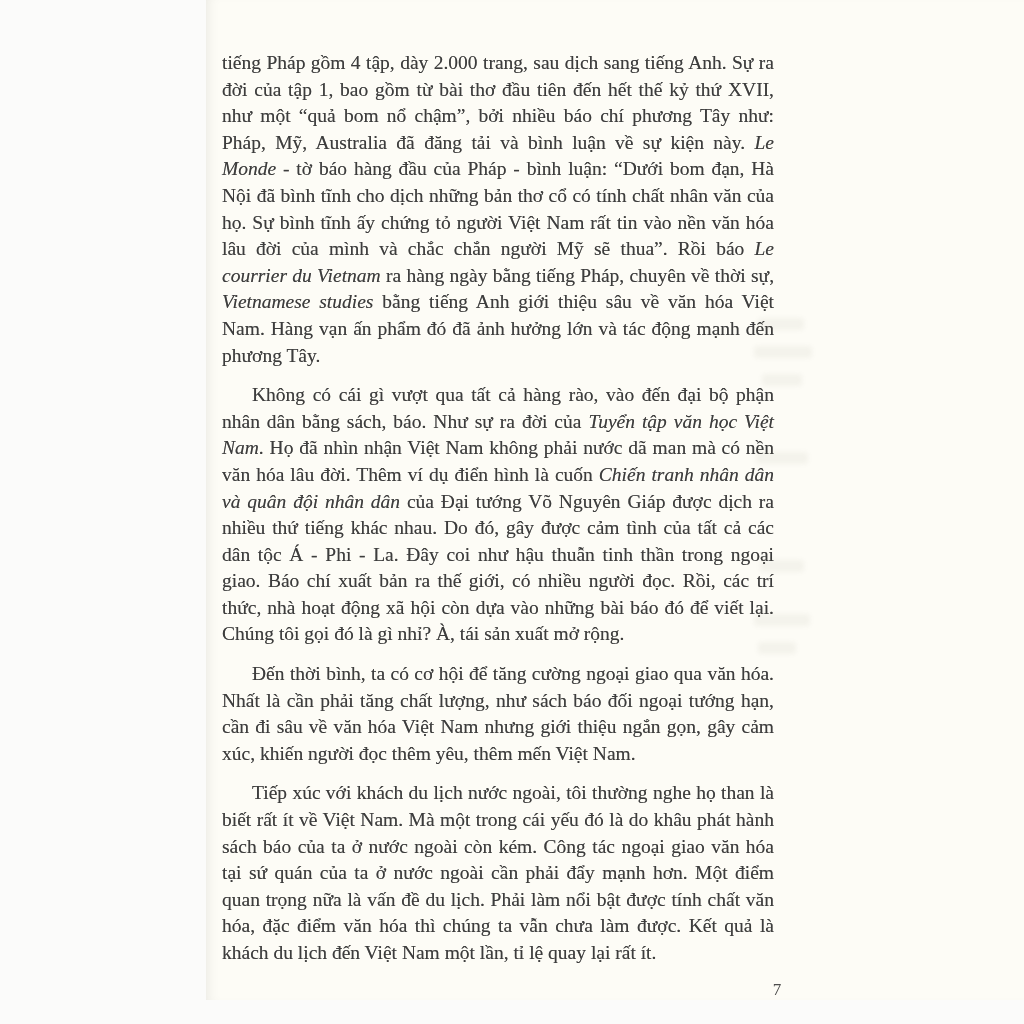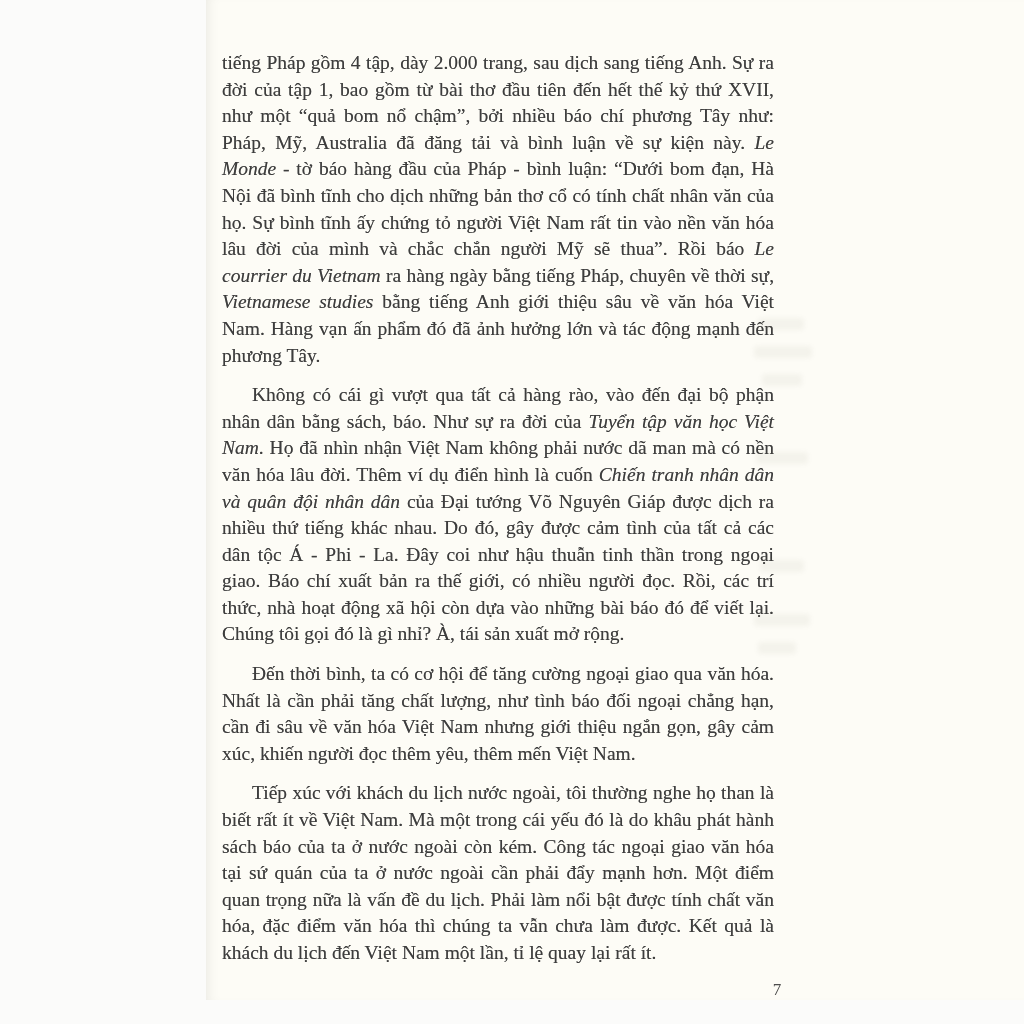--- a/index.html
+++ b/index.html
@@ -67,21 +67,21 @@
   .b6 { left: 548px; top: 614px; width: 56px; height: 12px; }
   .b7 { left: 552px; top: 642px; width: 38px; height: 12px; }
 </style>
 </head>
 <body>
 
 <div class="book-page">
   <div class="text-column">
       <p class="para"><span>tiếng Pháp gồm 4 tập, dày 2.000 trang, sau dịch sang tiếng Anh. Sự ra đời của tập 1, bao gồm từ bài thơ đầu tiên đến hết thế kỷ thứ XVII, như một “quả bom nổ chậm”, bởi nhiều báo chí phương Tây như: Pháp, Mỹ, Australia đã đăng tải và bình luận về sự kiện này. </span><em>Le Monde</em><span> - tờ báo hàng đầu của Pháp - bình luận: “Dưới bom đạn, Hà Nội đã bình tĩnh cho dịch những bản thơ cổ có tính chất nhân văn của họ. Sự bình tĩnh ấy chứng tỏ người Việt Nam rất tin vào nền văn hóa lâu đời của mình và chắc chắn người Mỹ sẽ thua”. Rồi báo </span><em>Le courrier du Vietnam</em><span> ra hàng ngày bằng tiếng Pháp, chuyên về thời sự, </span><em>Vietnamese studies</em><span> bằng tiếng Anh giới thiệu sâu về văn hóa Việt Nam. Hàng vạn ấn phẩm đó đã ảnh hưởng lớn và tác động mạnh đến phương Tây.</span></p>
       <p class="para indent"><span>Không có cái gì vượt qua tất cả hàng rào, vào đến đại bộ phận nhân dân bằng sách, báo. Như sự ra đời của </span><em>Tuyển tập văn học Việt Nam</em><span>. Họ đã nhìn nhận Việt Nam không phải nước dã man mà có nền văn hóa lâu đời. Thêm ví dụ điển hình là cuốn </span><em>Chiến tranh nhân dân và quân đội nhân dân</em><span> của Đại tướng Võ Nguyên Giáp được dịch ra nhiều thứ tiếng khác nhau. Do đó, gây được cảm tình của tất cả các dân tộc Á - Phi - La. Đây coi như hậu thuẫn tinh thần trong ngoại giao. Báo chí xuất bản ra thế giới, có nhiều người đọc. Rồi, các trí thức, nhà hoạt động xã hội còn dựa vào những bài báo đó để viết lại. Chúng tôi gọi đó là gì nhỉ? À, tái sản xuất mở rộng.</span></p>
-      <p class="para indent"><span>Đến thời bình, ta có cơ hội để tăng cường ngoại giao qua văn hóa. Nhất là cần phải tăng chất lượng, như tình báo đối ngoại chẳng hạn, cần đi sâu về văn hóa Việt Nam nhưng giới thiệu ngắn gọn, gây cảm xúc, khiến người đọc thêm yêu, thêm mến Việt Nam.</span></p>
+      <p class="para indent"><span>Đến thời bình, ta có cơ hội để tăng cường ngoại giao qua văn hóa. Nhất là cần phải tăng chất lượng, như sách báo đối ngoại tướng hạn, cần đi sâu về văn hóa Việt Nam nhưng giới thiệu ngắn gọn, gây cảm xúc, khiến người đọc thêm yêu, thêm mến Việt Nam.</span></p>
       <p class="para indent"><span>Tiếp xúc với khách du lịch nước ngoài, tôi thường nghe họ than là biết rất ít về Việt Nam. Mà một trong cái yếu đó là do khâu phát hành sách báo của ta ở nước ngoài còn kém. Công tác ngoại giao văn hóa tại sứ quán của ta ở nước ngoài cần phải đẩy mạnh hơn. Một điểm quan trọng nữa là vấn đề du lịch. Phải làm nổi bật được tính chất văn hóa, đặc điểm văn hóa thì chúng ta vẫn chưa làm được. Kết quả là khách du lịch đến Việt Nam một lần, tỉ lệ quay lại rất ít.</span></p>
     </div>
 
   <span class="bleed b1"></span>
   <span class="bleed b2"></span>
   <span class="bleed b3"></span>
   <span class="bleed b4"></span>
   <span class="bleed b5"></span>
   <span class="bleed b6"></span>
   <span class="bleed b7"></span>

